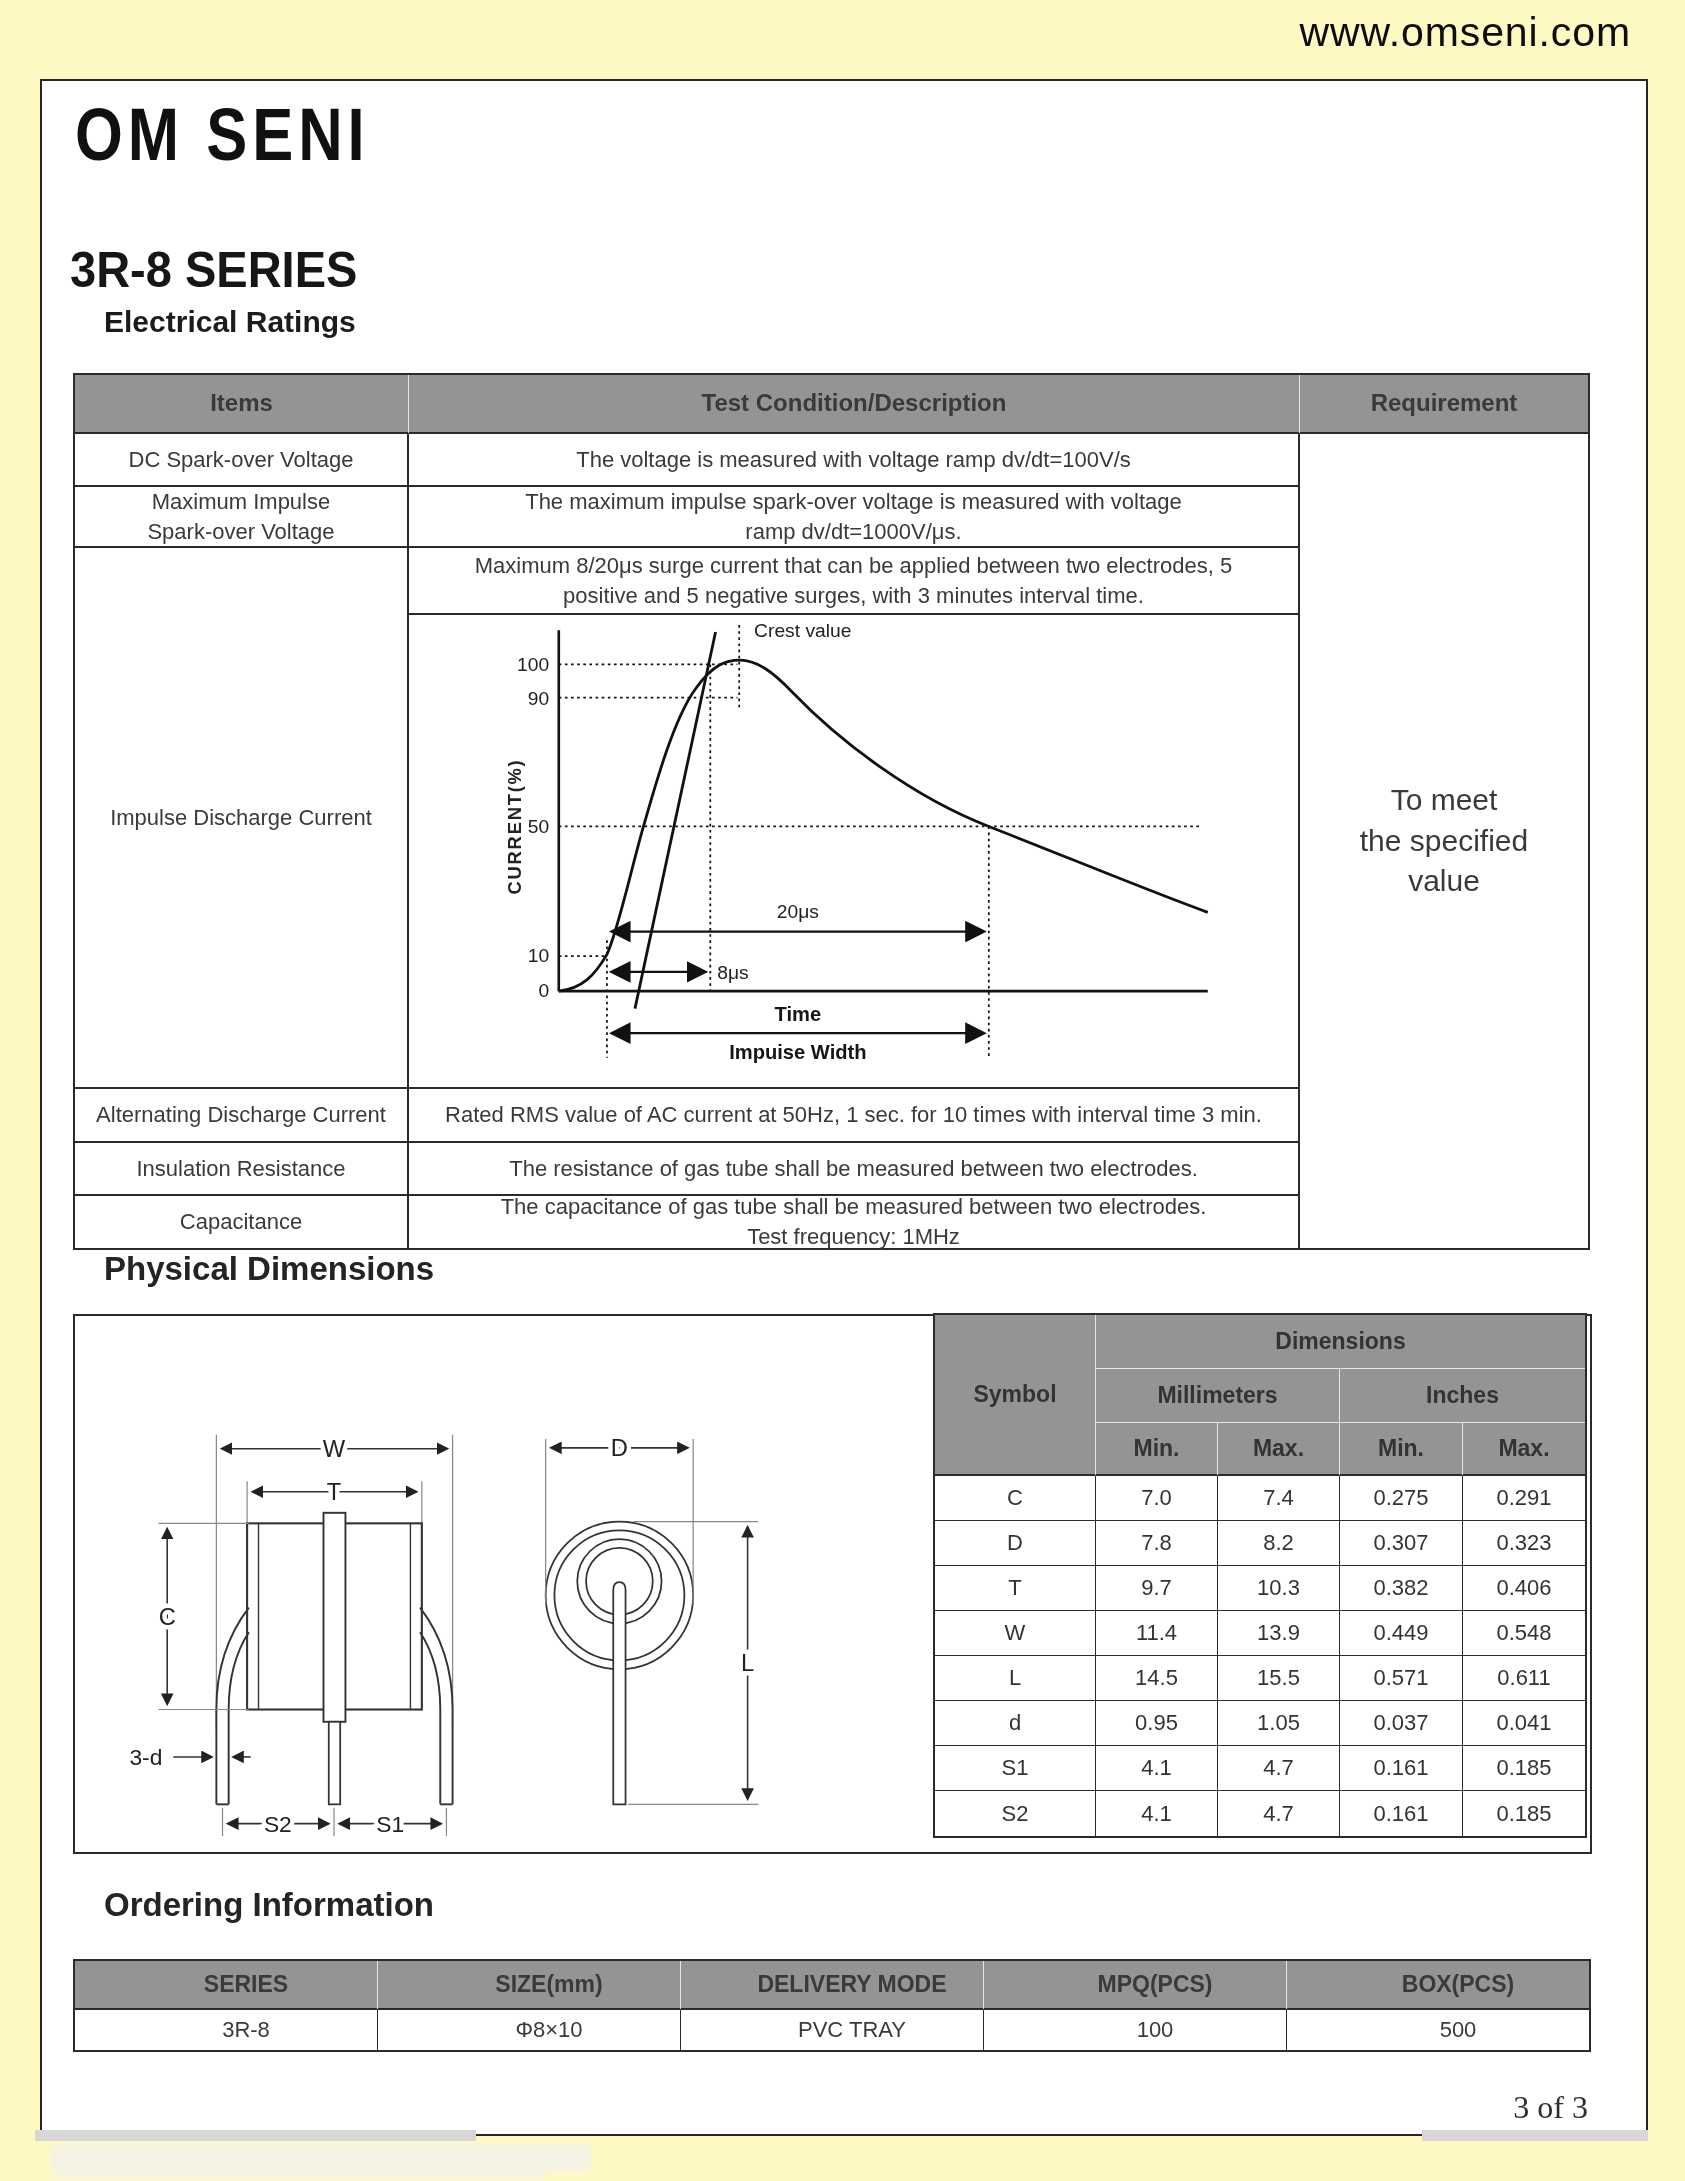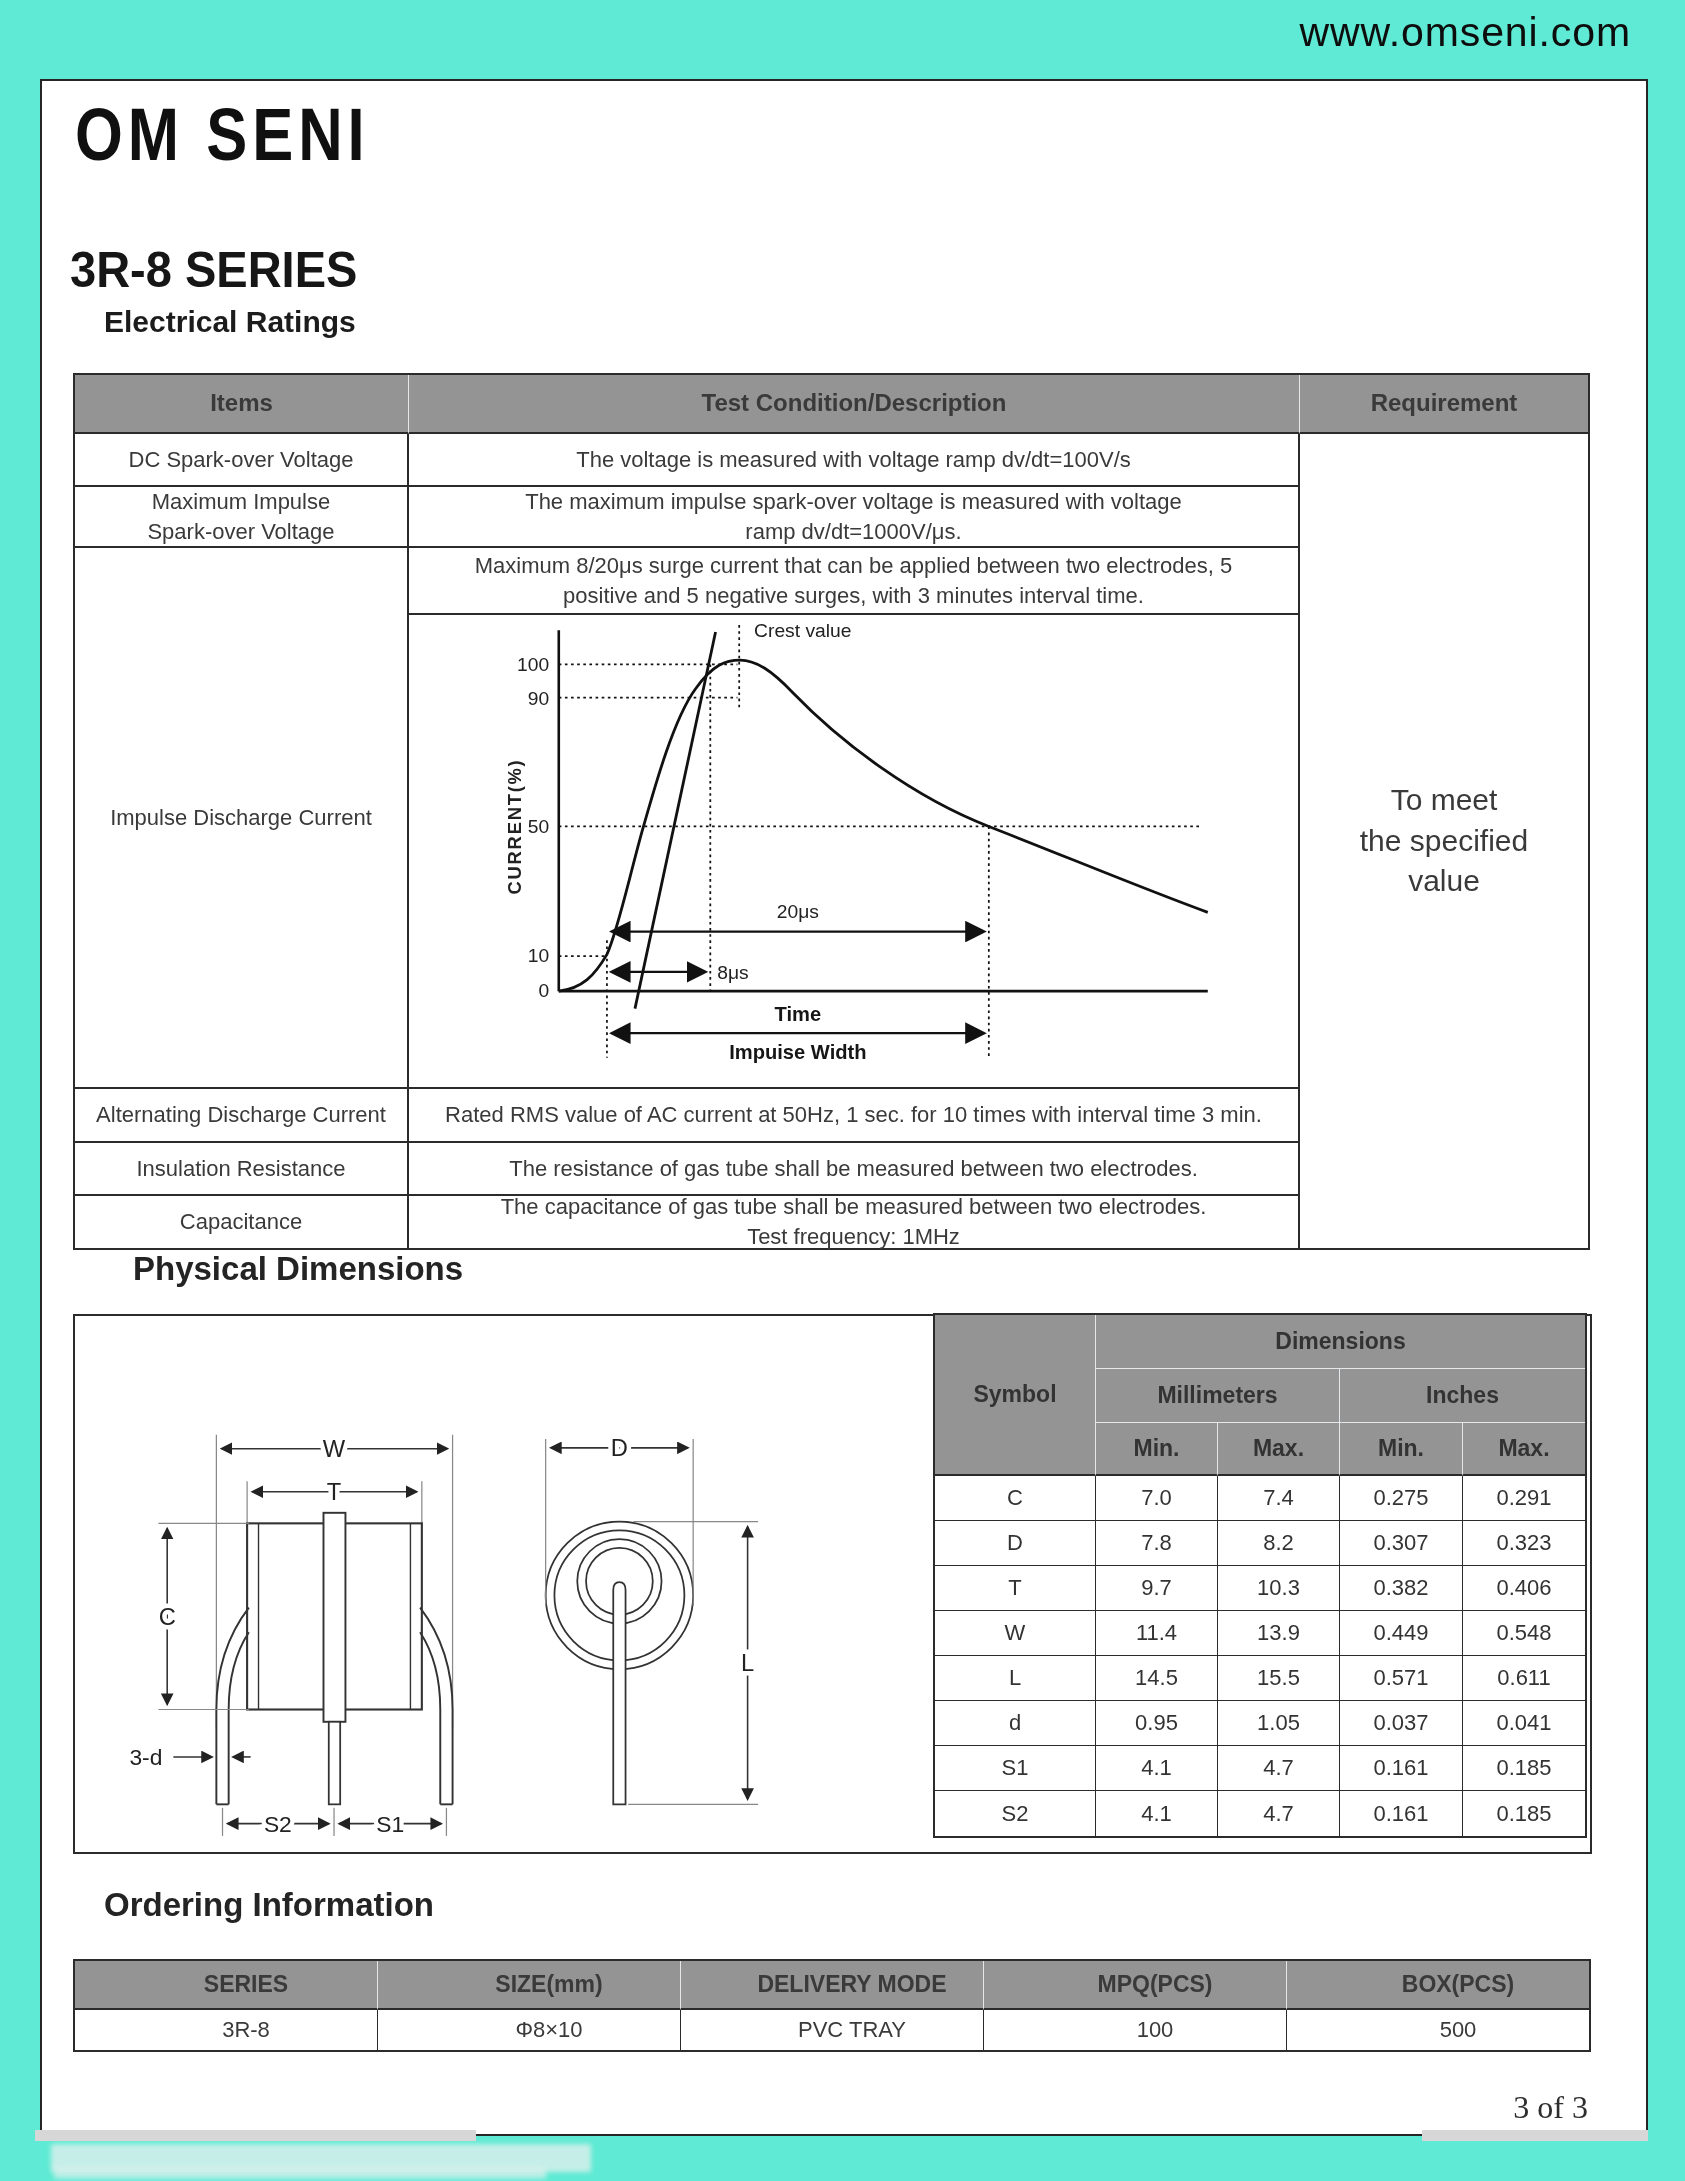--- a/index.html
+++ b/index.html
@@ -1,16 +1,16 @@
 <!DOCTYPE html>
 <html style="font-size:14px"><head>
 <meta charset="utf-8">
 <style>
   html,body{margin:0;padding:0;background:#fff;}
-  .page{position:relative;width:1685px;height:2181px;background:#5eead4;overflow:hidden;
+  .page{position:relative;width:1685px;height:2181px;background:#fef9c3;overflow:hidden;
         font-family:"Liberation Sans",sans-serif;color:#222;}
   .site{position:absolute;top:8.8px;right:54px;font-size:41px;font-weight:500;
         letter-spacing:0.9px;color:#0d0d0d;}
   .frame{position:absolute;left:40px;top:79px;width:1608px;height:2057px;
          border:2.6px solid #262626;box-sizing:border-box;background:#fff;}
   .brand{position:absolute;left:75px;top:91px;font-size:75px;font-weight:800;
          letter-spacing:6.1px;color:#101010;transform:scaleX(.82);transform-origin:left top;
          white-space:nowrap;}
   .series{position:absolute;left:70px;top:241px;font-size:50px;font-weight:800;
           letter-spacing:0;color:#161616;transform:scaleX(.94);transform-origin:left top;}
@@ -151,21 +151,21 @@
       <div class="cell noB">Capacitance</div>
       <div class="cell noB">The capacitance of gas tube shall be measured between two electrodes.
 Test frequency: 1MHz</div>
 
       <div class="cell req noR noB">To meet
 the specified
 value</div>
     </div>
   </div>
 
-  <div class="sechead" style="left:104px;top:1250px;margin-left:29px;">Physical Dimensions</div>
+  <div class="sechead" style="left:104px;top:1250px;">Physical Dimensions</div>
 
   <div class="physbox">
     <svg width="857" height="535" viewBox="0 0 976 609" style="position:absolute;left:0;top:0;">
       <defs>
         <marker id="mb" viewBox="0 0 10 10" refX="8.5" refY="5" markerWidth="8" markerHeight="8" orient="auto-start-reverse">
           <path d="M0,0L10,5L0,10z" fill="#222"></path>
         </marker>
       </defs>
 
       <line x1="161" y1="135" x2="161" y2="470" stroke="#888" stroke-width="1.4"></line>

